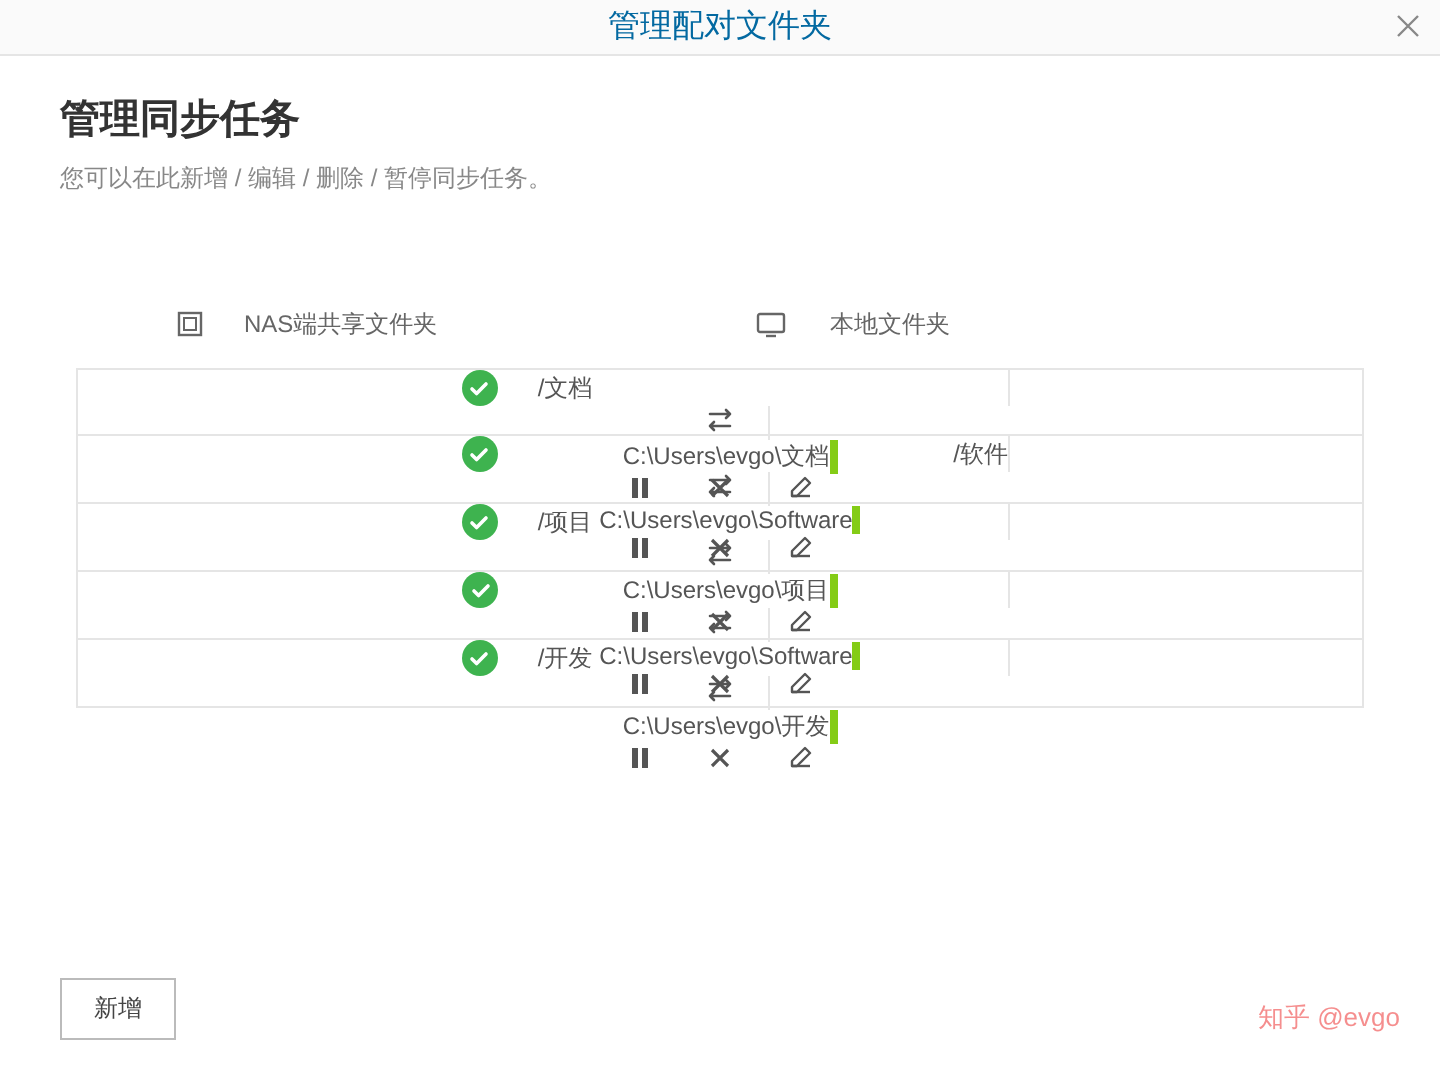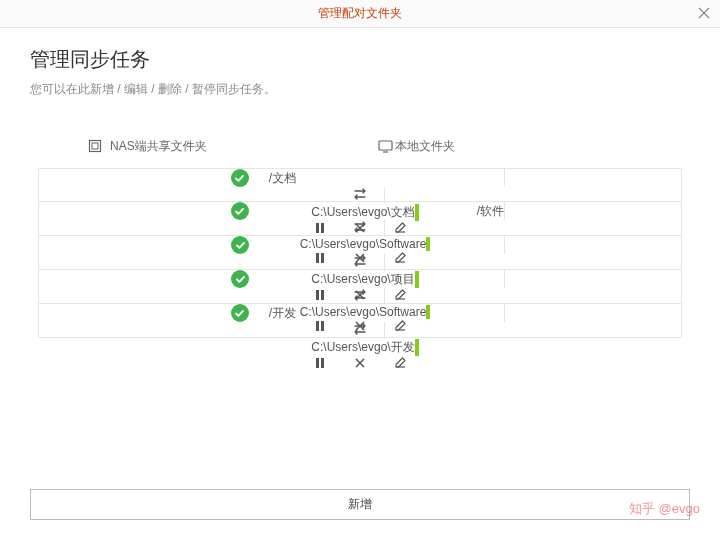--- a/index.html
+++ b/index.html
@@ -14,58 +14,58 @@
     .titlebar {
       height: 28px;
       border-bottom: 1px solid #e5e5e5;
       display: flex;
       align-items: center;
       justify-content: center;
       position: relative;
       background: #fafafa;
     }
     .titlebar-text {
-      font-size: 12px;
-      color: #c2410c;
+      font-size: 16px;
+      color: #0369a1;
     }
     .close-x {
       position: absolute;
       right: 10px;
       top: 6px;
       font-size: 14px;
       color: #888;
       cursor: pointer;
     }
     .content {
       padding: 18px 30px 10px 30px;
     }
     .page-title {
       font-size: 20px;
-      font-weight: 400;
+      font-weight: 700;
       color: #333;
       margin-bottom: 8px;
     }
     .page-subtitle {
       font-size: 12px;
       color: #888;
-      margin-bottom: 32px;
+      margin-bottom: 48px;
     }
     .table-wrap {
       padding: 0 8px;
     }
     .table-head {
       display: flex;
       align-items: center;
       height: 32px;
       margin-bottom: 6px;
     }
     .col-status { width: 50px; display:flex; align-items:center; justify-content:center; }
-    .col-nas { width: 240px; display:flex; align-items:center; gap:8px; font-size:12px; color:#555; }
+    .col-nas { width: 240px; display:flex; align-items:center; gap:20px; font-size:12px; color:#555; }
     .col-sync { width: 50px; display:flex; align-items:center; justify-content:center; }
-    .col-local { flex: 1; display:flex; align-items:center; gap:2px; font-size:12px; color:#555; }
+    .col-local { flex: 1; display:flex; align-items:center; gap:22px; font-size:12px; color:#555; }
     .col-actions { width: 120px; display:flex; align-items:center; justify-content:space-around; }
     .head-icon { display:inline-flex; }
     .row {
       display: flex;
       align-items: center;
       height: 34px;
       border: 1px solid #e5e5e5;
       border-top: none;
       font-size: 12px;
       color: #444;
@@ -91,21 +91,20 @@
       cursor:pointer;
       color:#666;
     }
     .footer {
       position:absolute;
       bottom: 16px;
       left:0; right:0;
       padding: 0 30px;
       display:flex;
       justify-content:space-between;
-      flex-direction:column;
     }
     .btn {
       border: 1px solid #bbb;
       background:#fff;
       padding: 6px 16px;
       font-size:12px;
       color:#444;
       cursor:pointer;
     }
     .btn.right{ }
@@ -251,20 +250,23 @@
         </div>
         <div class="row">
     <div class="row-left">
       <div class="col-status">
         <span class="status-ok">
           <svg width="11" height="11" viewBox="0 0 11 11">
                   <path d="M2 5.5 L4.3 7.8 L9 3" stroke="#fff" stroke-width="1.8" fill="none" stroke-linecap="round" stroke-linejoin="round"></path>
                 </svg>
         </span>
       </div>
+      <div class="col-nas" style="border:none;">
+              <span>/项目</span>
+            </div>
     </div>
     <div class="col-sync">
       <span>
         <svg width="16" height="14" viewBox="0 0 16 14">
                 <path d="M3 4 L13 4 M11 2 L13 4 L11 6" stroke="#555" fill="none" stroke-width="1.3" stroke-linecap="round" stroke-linejoin="round"></path>
                 <path d="M13 10 L3 10 M5 8 L3 10 L5 12" stroke="#555" fill="none" stroke-width="1.3" stroke-linecap="round" stroke-linejoin="round"></path>
               </svg>
       </span>
     </div>
     <div class="col-local">

